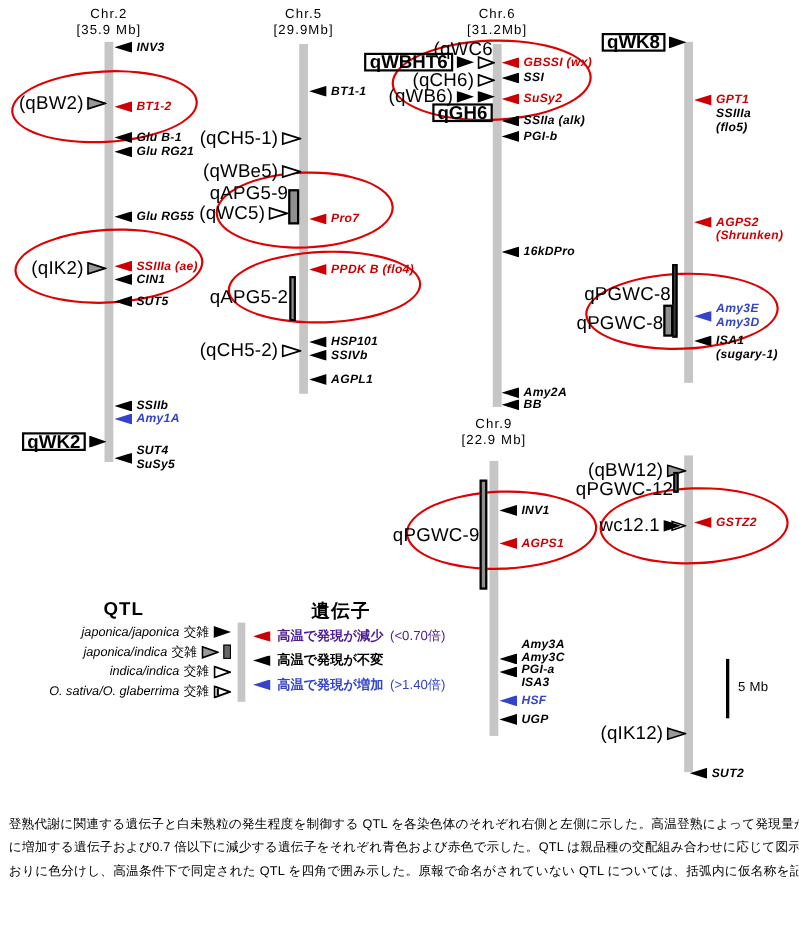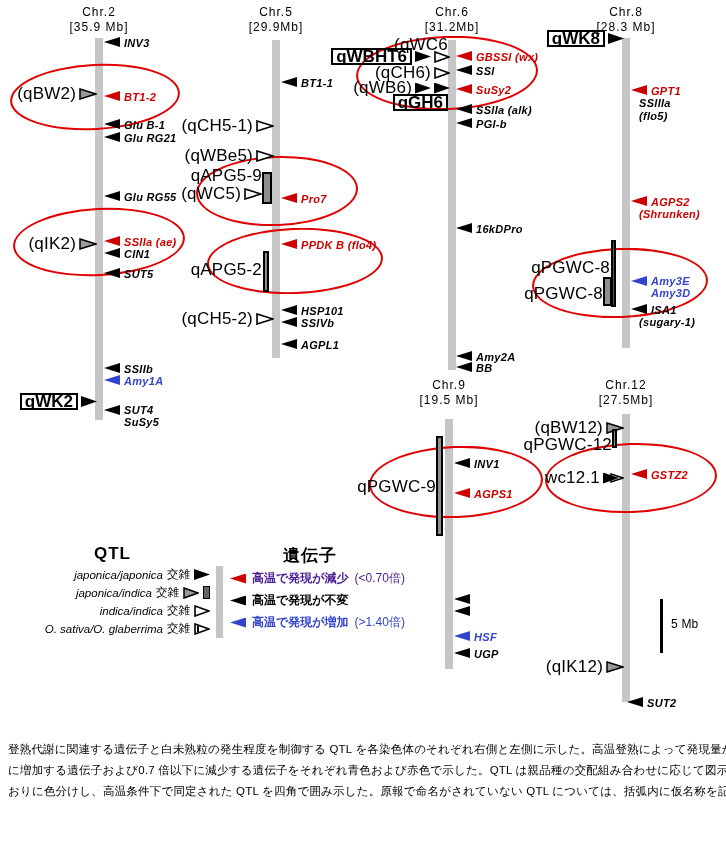--- a/index.html
+++ b/index.html
@@ -1,26 +1,26 @@
 <!DOCTYPE html>
 <html><head>
 <meta charset="utf-8">
 <style>
   html,body{margin:0;padding:0;background:#fff}
   .fig{position:relative;width:726px;height:844px;background:#fff;font-family:"Liberation Sans",sans-serif;color:#000;overflow:hidden}
   .hdr{position:absolute;width:120px;text-align:center;font-size:12px;letter-spacing:1px;line-height:15px}
   .chrom{position:absolute;width:8px;background:#c6c6c6}
   .ell{position:absolute;border:2px solid #e00000;border-radius:50%}
-  .g{position:absolute;display:flex;align-items:flex-start;gap:4px;font-size:11px;white-space:nowrap}
+  .g{position:absolute;display:flex;align-items:center;gap:4px;font-size:11px;white-space:nowrap}
   .gl{font-style:italic;font-weight:bold;letter-spacing:.3px}
   .g.red .gl{color:#cc0000}.g.red .al{background:#cc0000}
   .g.blue .gl{color:#3344cc}.g.blue .al{background:#3344cc}
   .al{width:16px;height:10px;background:#000;clip-path:polygon(0 50%,100% 0,100% 100%);flex:0 0 auto}
   .abs{position:absolute}
-  .noarr{padding-left:8px}
+  .noarr{padding-left:20px}
   .q{position:absolute;display:flex;align-items:center;justify-content:flex-end;gap:3px;font-size:17px;white-space:nowrap}
   .ql{letter-spacing:.2px}
   .tri-r{width:16px;height:11px;background:#000;clip-path:polygon(100% 50%,0 0,0 100%);flex:0 0 auto}
   .boxed{border:2px solid #000;padding:0 3px;line-height:13px;font-weight:bold}
   .qbar{position:absolute;background:#8f8f8f;border:2px solid #000;box-sizing:border-box}
   .vline{position:absolute;background:#000}
   .stack{display:flex;flex-direction:column;line-height:11.5px}
   .oa{flex:0 0 auto}
   .lg-title{position:absolute;font-size:17px;font-weight:bold;letter-spacing:1px}
   .lgq-row{position:absolute;display:flex;align-items:center;justify-content:flex-end;gap:4px;font-size:11.5px;white-space:nowrap}
@@ -42,31 +42,23 @@
     <div>[35.9 Mb]</div>
   </div>
   <div class="hdr" style="left:216px;top:5px">
     <div>Chr.5</div>
     <div>[29.9Mb]</div>
   </div>
   <div class="hdr" style="left:392px;top:5px">
     <div>Chr.6</div>
     <div>[31.2Mb]</div>
   </div>
-  <div class="hdr" style="left:566px;top:5px">
-    <div>Chr.8</div>
-    <div>[28.3 Mb]</div>
-  </div>
   <div class="hdr" style="left:389px;top:378px">
     <div>Chr.9</div>
-    <div>[19.5 Mb]</div>
-  </div>
-  <div class="hdr" style="left:566px;top:378px">
-    <div>Chr.12</div>
-    <div>[27.5Mb]</div>
+    <div>[22.9 Mb]</div>
   </div>
 
   <div class="chrom" style="left:95px;top:38px;height:382px"></div>
   <div class="chrom" style="left:272px;top:40px;height:318px"></div>
   <div class="chrom" style="left:448px;top:40px;height:330px"></div>
   <div class="chrom" style="left:622px;top:38px;height:310px"></div>
   <div class="chrom" style="left:445px;top:419px;height:250px"></div>
   <div class="chrom" style="left:622px;top:414px;height:288px"></div>
 
   <div class="ell" style="left:10px;top:64px;width:166px;height:62px;transform:rotate(-3deg)"></div>
@@ -93,21 +85,21 @@
   <div class="g" style="left:104px;top:132px">
       <span class="al"></span>
       <span class="gl">Glu RG21</span>
     </div>
   <div class="g" style="left:104px;top:191px">
       <span class="al"></span>
       <span class="gl">Glu RG55</span>
     </div>
   <div class="g red" style="left:104px;top:236px">
       <span class="al"></span>
-      <span class="gl">SSIIa (ae)</span>
+      <span class="gl">SSIIIa (ae)</span>
     </div>
   <div class="g" style="left:104px;top:248px">
       <span class="al"></span>
       <span class="gl">CIN1</span>
     </div>
   <div class="g" style="left:104px;top:268px">
       <span class="al"></span>
       <span class="gl">SUT5</span>
     </div>
   <div class="g" style="left:104px;top:363px">
@@ -307,20 +299,28 @@
   <div class="g" style="left:454px;top:458px">
       <span class="al"></span>
       <span class="gl">INV1</span>
     </div>
   <div class="g red" style="left:454px;top:488px">
       <span class="al"></span>
       <span class="gl">AGPS1</span>
     </div>
   <span class="al abs" style="left:454px;top:594px"></span>
   <span class="al abs" style="left:454px;top:606px"></span>
+  <div class="g noarr" style="left:454px;top:581px">
+      <span class="stack">
+        <span class="gl">Amy3A</span>
+        <span class="gl">Amy3C</span>
+        <span class="gl">PGI-a</span>
+        <span class="gl">ISA3</span>
+      </span>
+    </div>
   <div class="g blue" style="left:454px;top:631px">
       <span class="al"></span>
       <span class="gl">HSF</span>
     </div>
   <div class="g" style="left:454px;top:648px">
       <span class="al"></span>
       <span class="gl">UGP</span>
     </div>
 
   <div class="q" style="left:349px;top:477px;width:87px">

